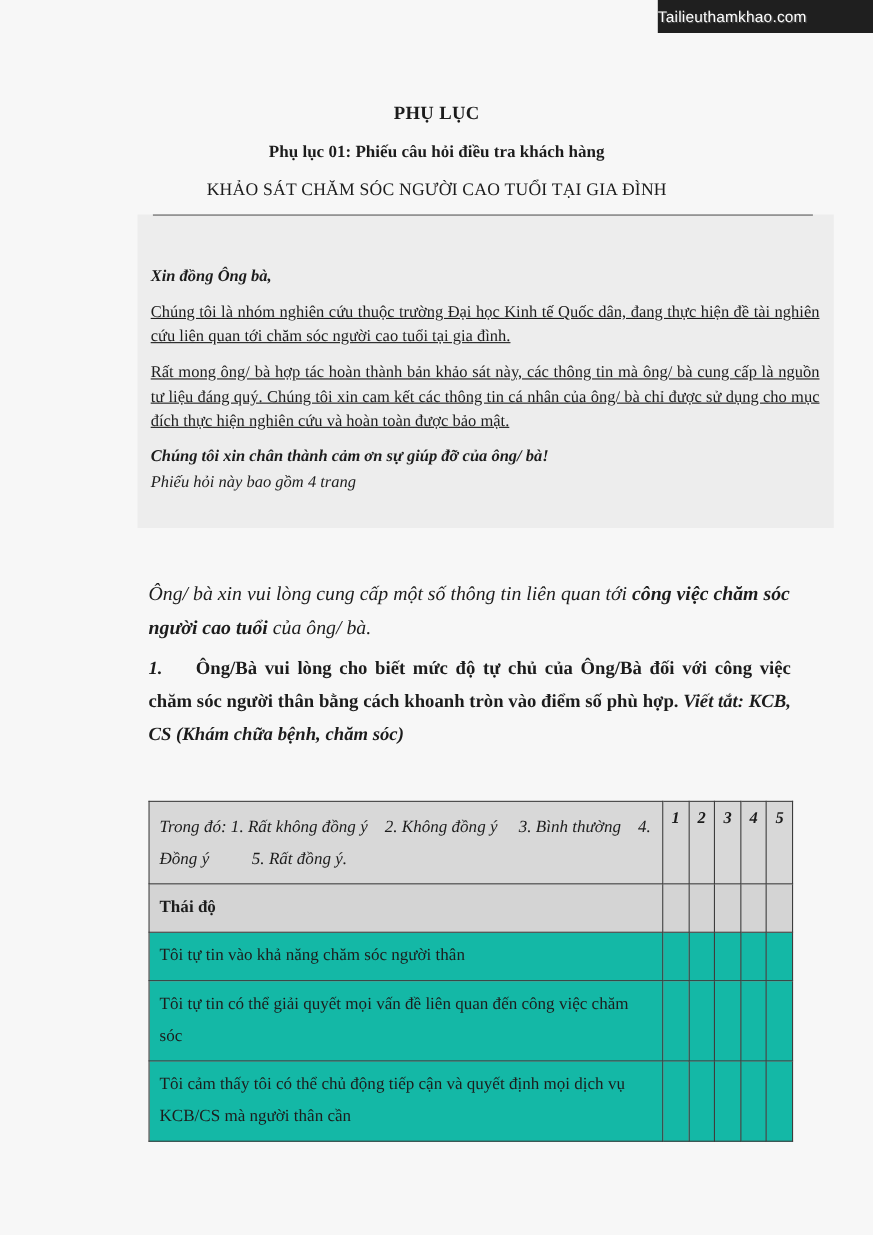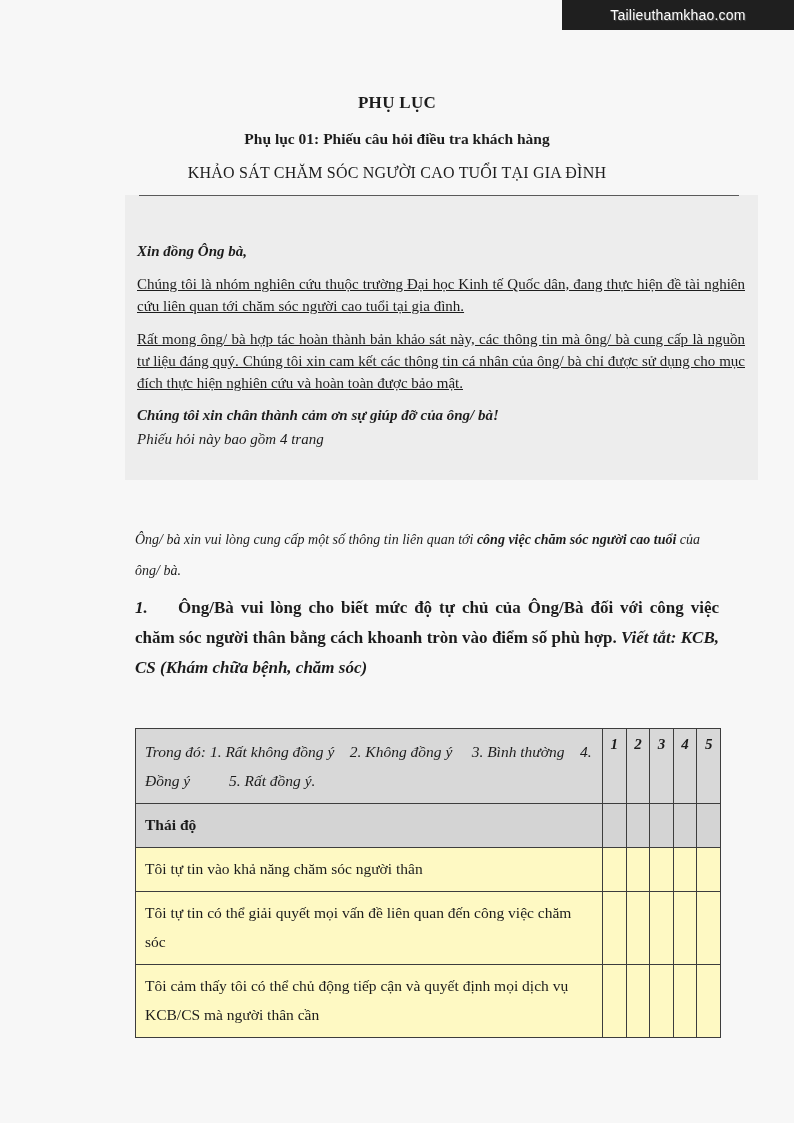--- a/index.html
+++ b/index.html
@@ -10,26 +10,26 @@
     margin:0 auto;
     background:#f7f7f7;
     font-family:"Liberation Serif","DejaVu Serif",serif;
     color:#1c1c1c;
     overflow:hidden;
   }
 
   
   .watermark {
     position:absolute; top:0; right:0;
-    width:232px; height:30px;
+    width:196px; height:30px;
     background:#1f1f1f;
     color:#fdfdfd;
     font-family:"Liberation Sans","DejaVu Sans",sans-serif;
     font-size:14px;
-    display:flex; align-items:center; justify-content:center;
+    display:flex; align-items:center; 
     letter-spacing:.2px;
     text-shadow:1px 1px 1px rgba(120,120,120,.6);
   }
 
   
   .titles { padding-top:93px; text-align:center; }
   .title-main  { font-size:17px;   font-weight:bold; letter-spacing:.3px; }
   .title-sub1  { font-size:15.5px; font-weight:bold; margin-top:17px; }
   .title-sub2  { font-size:16px;   font-weight:normal; margin-top:16px; letter-spacing:.2px; }
 
@@ -50,21 +50,21 @@
   .box-para   { margin-top:11px; text-align:justify;text-decoration:underline; }
   .thanks     { margin-top:10px; font-weight:bold; font-style:italic; font-size:15.5px; }
   .pages-note { font-style:italic; margin-top:2px; }
 
   
   .content { margin-left:135px; width:584px; }
 
   .section-intro {
     margin-top:44px;
     font-style:italic;
-    font-size:14px;
+    font-size:18px;
     line-height:31px;
   }
   .section-intro .b { font-weight:bold; }
 
   .question {
     margin-top:7px;
     font-weight:bold;
     font-size:17px;
     line-height:30px;
     text-align:justify;
@@ -87,21 +87,21 @@
   td.label-cell { padding:6px 10px 8px 9px; line-height:29px; }
   td.score-cell { text-align:center; }
 
   tr.scale-row td { background:#d8d8d8; height:67px; vertical-align:top; }
   tr.scale-row td.label-cell { font-style:italic; white-space:pre-wrap; padding-top:8px; }
   tr.scale-row td.score-cell { font-weight:bold; font-style:italic; padding-top:7px; font-size:15px; }
 
   tr.section-row td { background:#d4d4d4; height:40px; }
   tr.section-row td.label-cell { font-weight:bold; }
 
-  tr.item-row td { background:#fef9c3; }
+  tr.item-row td { background:#14b8a6; }
   tr.item-row.h1 td { height:43px; }
   tr.item-row.h2 td { height:71px; }
   tr.item-row.h3 td { height:65px; }
 </style>
 </head>
 <body>
 
 <div class="page">
 
   <div class="watermark">

